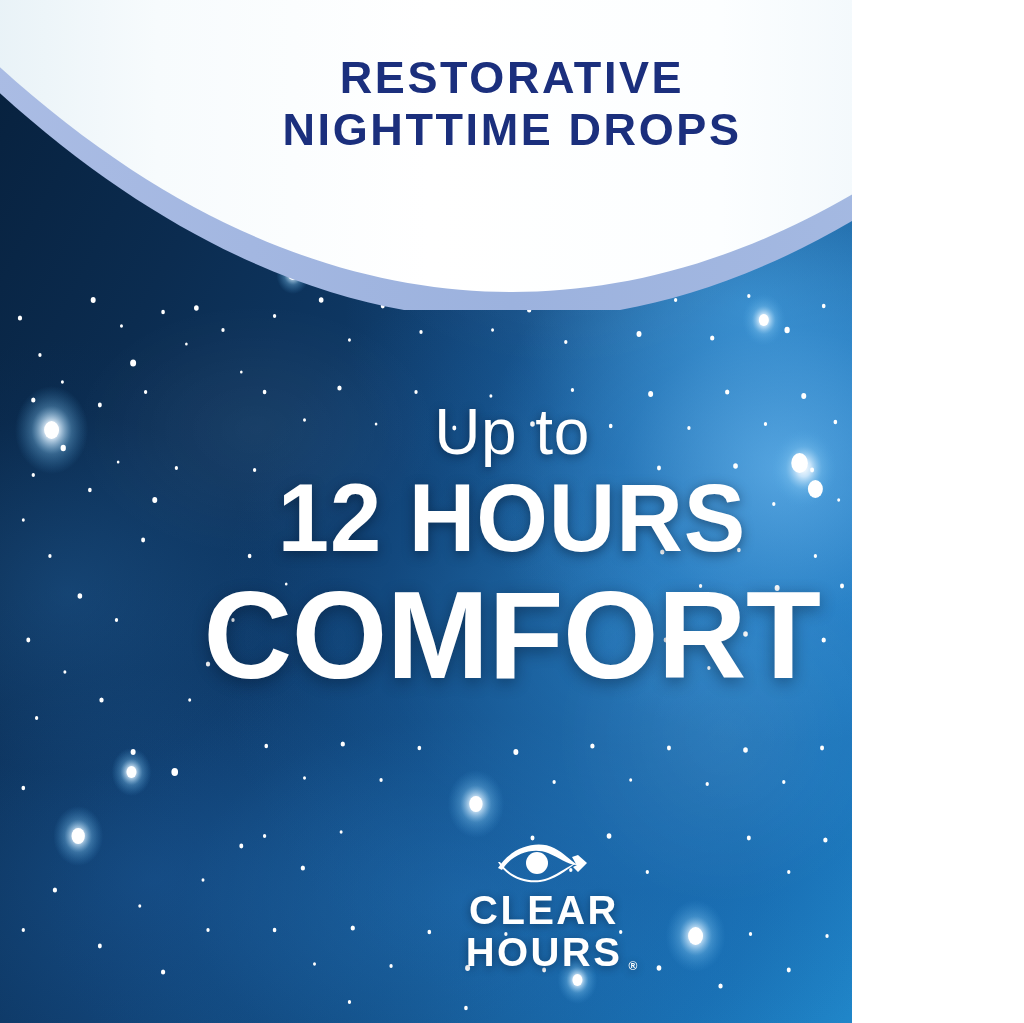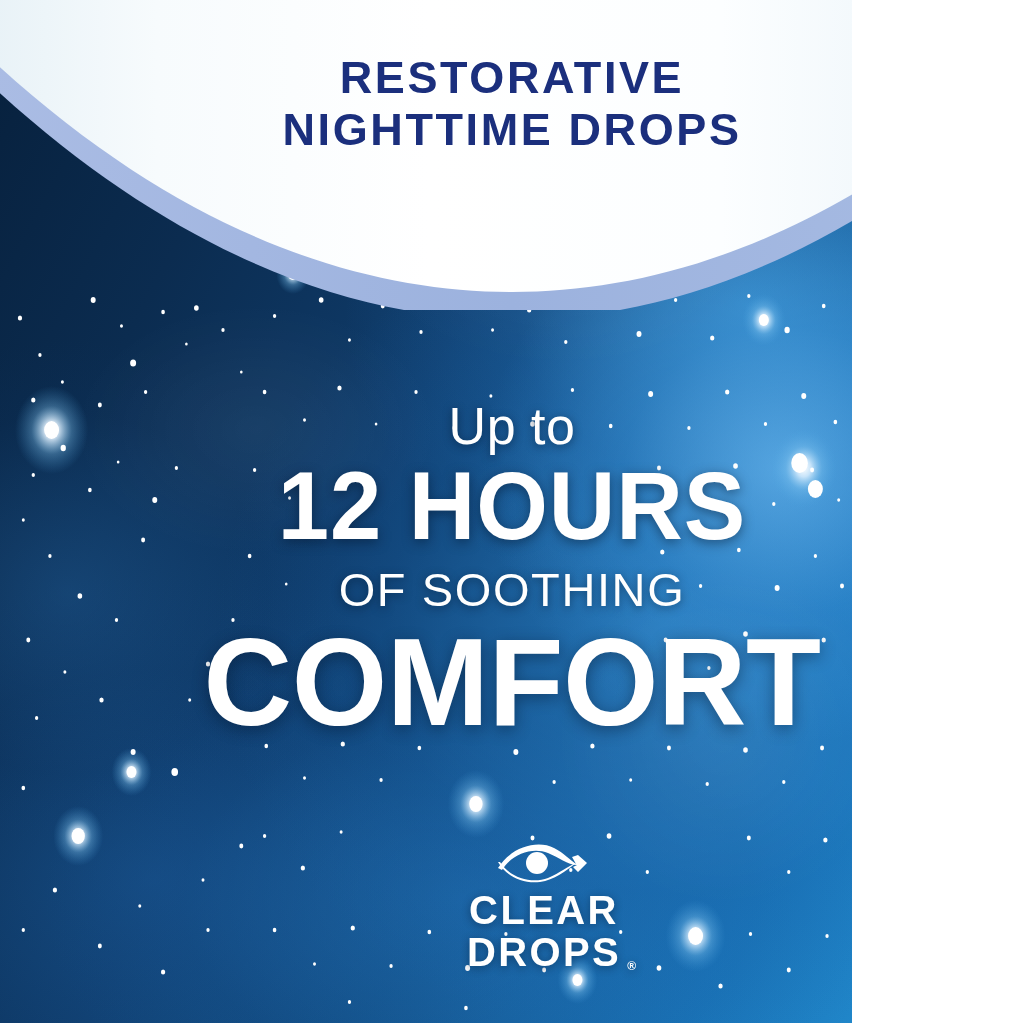--- a/index.html
+++ b/index.html
@@ -83,21 +83,21 @@
     position: absolute;
     left: 0;
     top: 400px;
     width: 1024px;
     text-align: center;
     color: #ffffff;
     z-index: 4;
   }
   .claim .upto {
     display: block;
-    font-size: 52px;
+    font-size: 64px;
     font-weight: 300;
     letter-spacing: 0.5px;
     line-height: 1.0;
     text-shadow: 0 2px 9px rgba(4,20,42,0.55);
   }
   .claim .hours {
     display: block;
     margin-top: 6px;
     font-size: 96px;
     font-weight: bold;
@@ -377,36 +377,35 @@
   </div>
 
   <div class="header-text">
     <span class="line">RESTORATIVE</span>
     <span class="line">NIGHTTIME DROPS</span>
   </div>
 
   <div class="claim">
     <span class="upto">Up to</span>
     <span class="hours">12 HOURS</span>
-    <span class="ofsoothing">OF SOOTHING</span>
     <span class="comfort">COMFORT</span>
   </div>
 
   <div class="logo">
     <svg class="logo-mark" viewBox="0 0 104 46" xmlns="http://www.w3.org/2000/svg">
 
       <path d="M6 30 C 20 8, 46 2, 62 10 C 72 15, 78 22, 84 26 L 80 19 L 86 17 L 95 25 L 86 34 L 81 29 L 85 27
                C 76 27, 66 19, 56 15 C 40 9, 20 16, 10 32 Z" fill="#ffffff"></path>
 
       <path d="M8 24 C 18 40, 40 46, 56 40 C 68 35, 76 28, 84 25 C 74 33, 62 42, 48 44
                C 30 46, 14 38, 6 24 Z" fill="#ffffff"></path>
 
       <circle cx="45" cy="25" r="11" fill="#ffffff"></circle>
     </svg>
     <span class="logo-word">
       <span>CLEAR</span><br>
       <span class="l2">
-        <span>DROPS</span><span class="logo-reg">®</span>
+        <span>HOURS</span><span class="logo-reg">®</span>
       </span>
     </span>
   </div>
 
 </div>
 
 </body></html>

